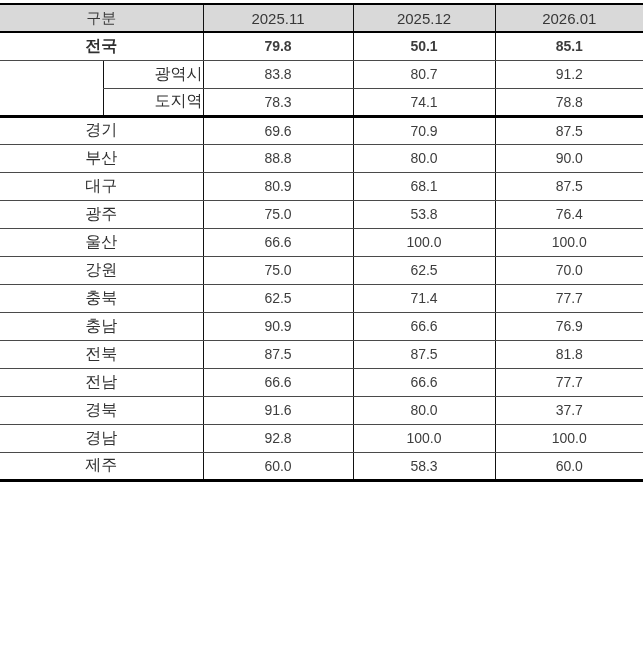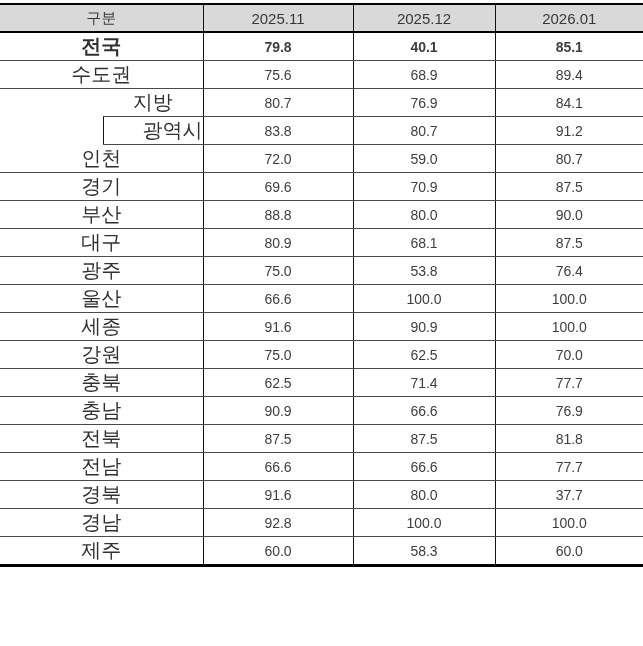--- a/index.html
+++ b/index.html
@@ -31,21 +31,21 @@
     color: #383838;
   }
   thead th:first-child { border-left: none; }
   tbody td {
     font-size: 14px;
     color: #3d3d3d;
     border-bottom: 1px solid #4a4a4a;
     border-left: 1px solid #111111;
   }
   tbody td.lbl {
-    font-size: 20px;
+    font-size: 16px;
     color: #303030;
     border-left: none;
   }
   tbody td.ghost {
     border-left: none;
     border-right: none;
     border-bottom: none;
   }
   tr.sub td.lbl { border-left: 1px solid #111111; text-align: right; }
   tr.sub-open td.lbl { border-left: none; }
@@ -69,48 +69,36 @@
       <th colspan="2">구분</th>
       <th>2025.11</th>
       <th>2025.12</th>
       <th>2026.01</th>
     </tr>
   </thead>
   <tbody id="table-body">
       <tr class="total">
         <td class="lbl" colspan="2">전국</td>
         <td class="val">79.8</td>
-        <td class="val">40.1</td>
+        <td class="val">50.1</td>
         <td class="val">85.1</td>
-      </tr>
-      <tr class="full">
-        <td class="lbl" colspan="2">수도권</td>
-        <td class="val">75.6</td>
-        <td class="val">68.9</td>
-        <td class="val">89.4</td>
-      </tr>
-      <tr class="sub-open">
-        <td class="ghost"></td>
-        <td class="lbl">지방</td>
-        <td class="val">80.7</td>
-        <td class="val">76.9</td>
-        <td class="val">84.1</td>
       </tr>
       <tr class="sub">
         <td class="ghost"></td>
         <td class="lbl">광역시</td>
         <td class="val">83.8</td>
         <td class="val">80.7</td>
         <td class="val">91.2</td>
       </tr>
-      <tr class="full">
-        <td class="lbl" colspan="2">인천</td>
-        <td class="val">72.0</td>
-        <td class="val">59.0</td>
-        <td class="val">80.7</td>
+      <tr class="sub thick">
+        <td class="ghost"></td>
+        <td class="lbl">도지역</td>
+        <td class="val">78.3</td>
+        <td class="val">74.1</td>
+        <td class="val">78.8</td>
       </tr>
       <tr class="full">
         <td class="lbl" colspan="2">경기</td>
         <td class="val">69.6</td>
         <td class="val">70.9</td>
         <td class="val">87.5</td>
       </tr>
       <tr class="full">
         <td class="lbl" colspan="2">부산</td>
         <td class="val">88.8</td>
@@ -126,26 +114,20 @@
       <tr class="full">
         <td class="lbl" colspan="2">광주</td>
         <td class="val">75.0</td>
         <td class="val">53.8</td>
         <td class="val">76.4</td>
       </tr>
       <tr class="full">
         <td class="lbl" colspan="2">울산</td>
         <td class="val">66.6</td>
         <td class="val">100.0</td>
-        <td class="val">100.0</td>
-      </tr>
-      <tr class="full">
-        <td class="lbl" colspan="2">세종</td>
-        <td class="val">91.6</td>
-        <td class="val">90.9</td>
         <td class="val">100.0</td>
       </tr>
       <tr class="full">
         <td class="lbl" colspan="2">강원</td>
         <td class="val">75.0</td>
         <td class="val">62.5</td>
         <td class="val">70.0</td>
       </tr>
       <tr class="full">
         <td class="lbl" colspan="2">충북</td>

